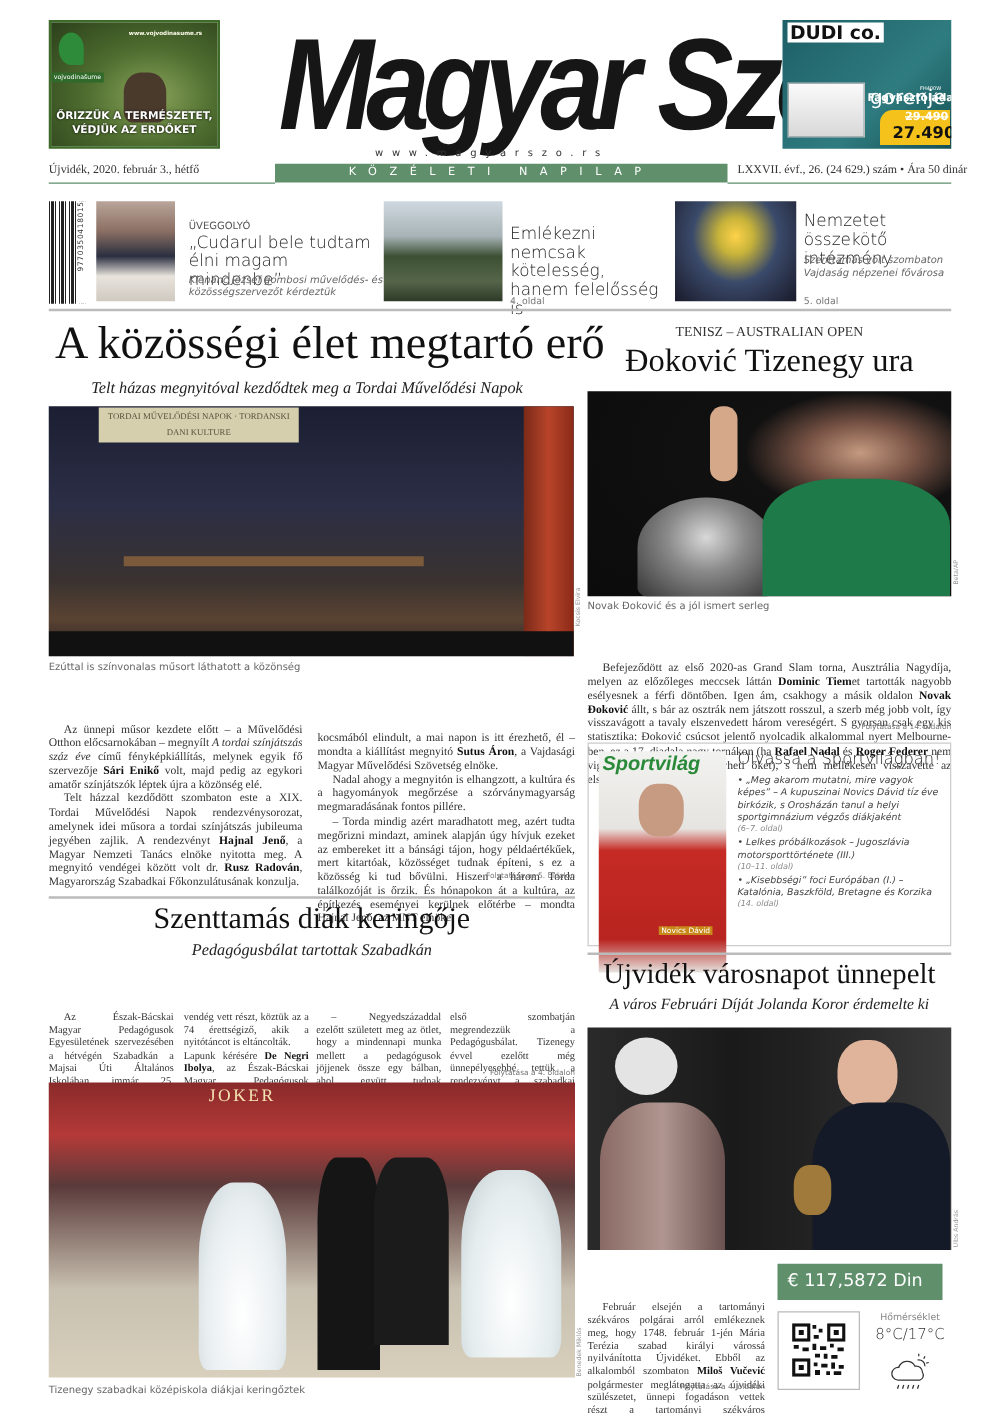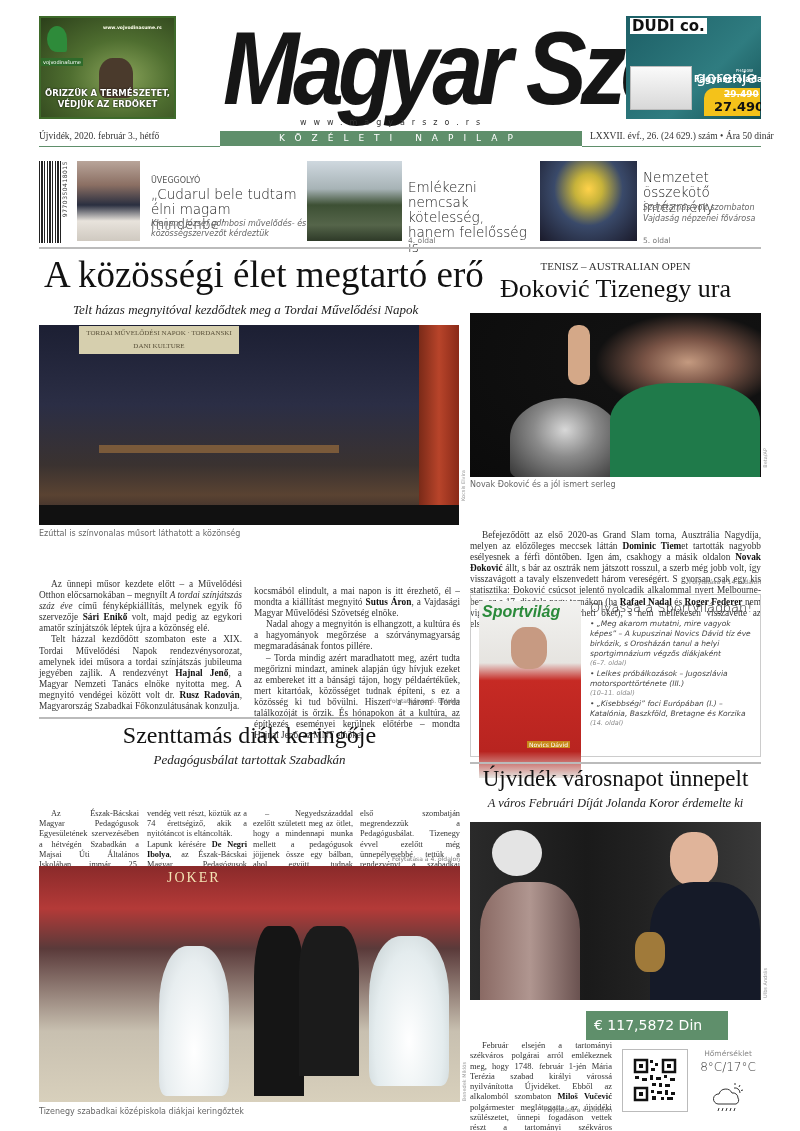--- a/index.html
+++ b/index.html
@@ -185,21 +185,21 @@
   <div class="abs" style="left:200px;top:10px;width:48px;height:54px;background:#e0b49a;border-radius:45%;"></div>
   <div class="abs" style="left:180px;top:60px;width:110px;height:118px;background:#151a28;border-radius:40% 40% 0 0;"></div>
   <div class="abs" style="left:165px;top:110px;width:30px;height:40px;background:#a07a3a;border-radius:40%;"></div>
 </div>
 <div class="credit" style="left:762px;top:968px;">Ulbs András</div>
 <div class="abs body-text" style="left:470px;top:1004px;width:142px;font-size:8.5px;line-height:10.3px;">
     <p id="city-body">Február elsején a tartományi székváros polgárai arról emlékeznek meg, hogy 1748. február 1-jén Mária Terézia szabad királyi várossá nyilvánította Újvidéket. Ebből az alkalomból szombaton <b>Miloš Vučević</b> polgármester meglátogatta az újvidéki szülészetet, ünnepi fogadáson vettek részt a tartományi székváros testvérvárosai, és az esti ünnepségen átadták a város Februári Díját.</p>
   </div>
 <div class="abs cont" style="left:470px;top:1106px;width:142px;">Folytatása a 4. oldalon</div>
 
-<div class="abs green" style="left:586px;top:1011px;width:142px;height:29px;color:#fff;font-family:'DejaVu Sans',sans-serif;font-size:14px;line-height:29px;padding-left:8px;white-space:nowrap;">
+<div class="abs green" style="left:622px;top:1011px;width:132px;height:29px;color:#fff;font-family:'DejaVu Sans',sans-serif;font-size:14px;line-height:29px;padding-left:8px;white-space:nowrap;">
   <span>€ 117,5872 Din</span>
 </div>
 <div class="abs" style="left:622px;top:1049px;width:66px;height:63px;border:1px solid #bbb;background:#fff;">
   <svg width="64" height="61" viewBox="0 0 64 61">
     <rect x="12" y="10" width="12" height="12" fill="none" stroke="#111" stroke-width="2.5"></rect>
     <rect x="16" y="14" width="4" height="4" fill="#111"></rect>
     <rect x="40" y="10" width="12" height="12" fill="none" stroke="#111" stroke-width="2.5"></rect>
     <rect x="44" y="14" width="4" height="4" fill="#111"></rect>
     <rect x="12" y="38" width="12" height="12" fill="none" stroke="#111" stroke-width="2.5"></rect>
     <rect x="16" y="42" width="4" height="4" fill="#111"></rect>

